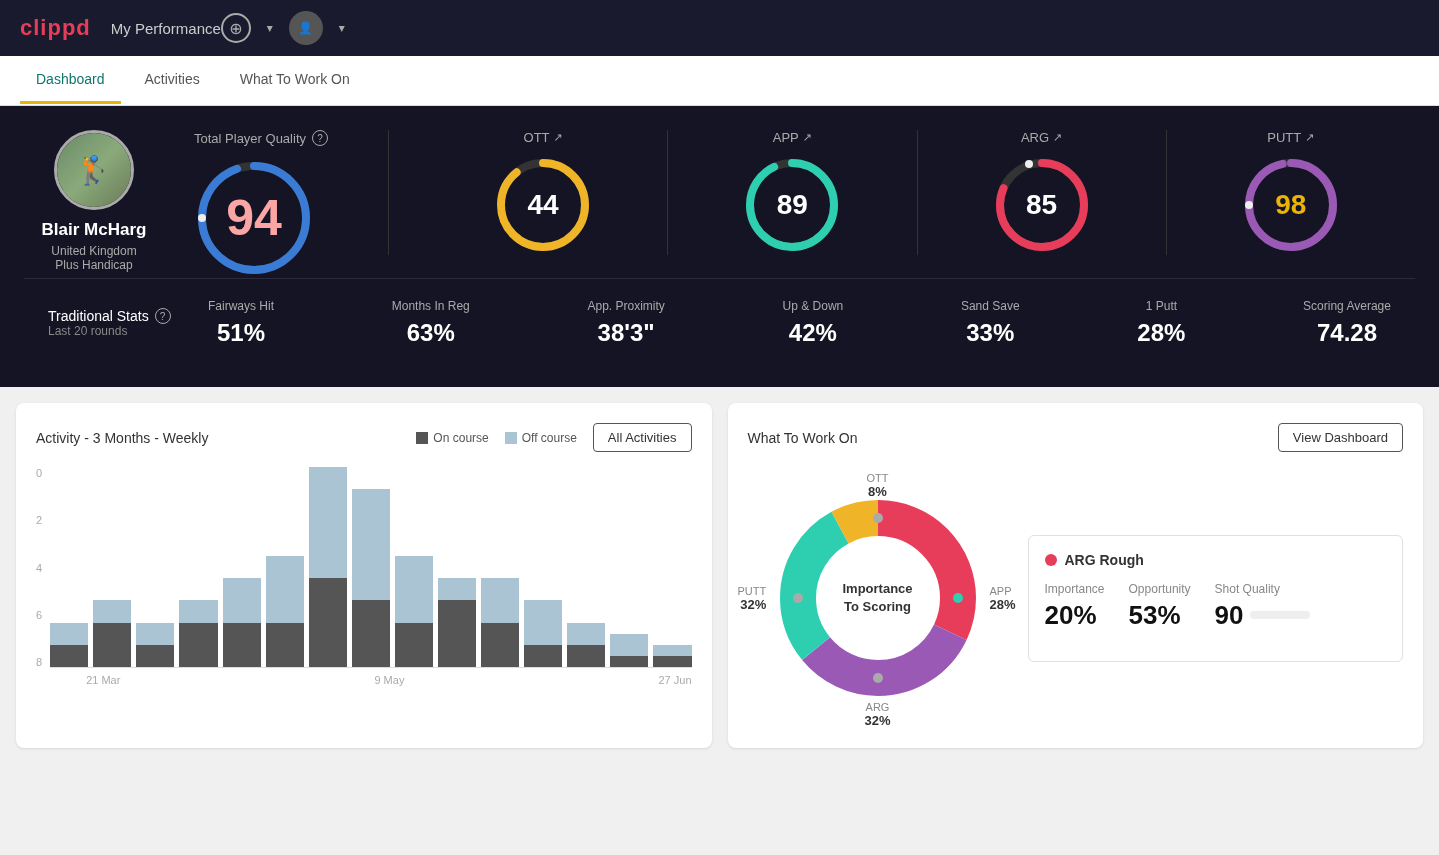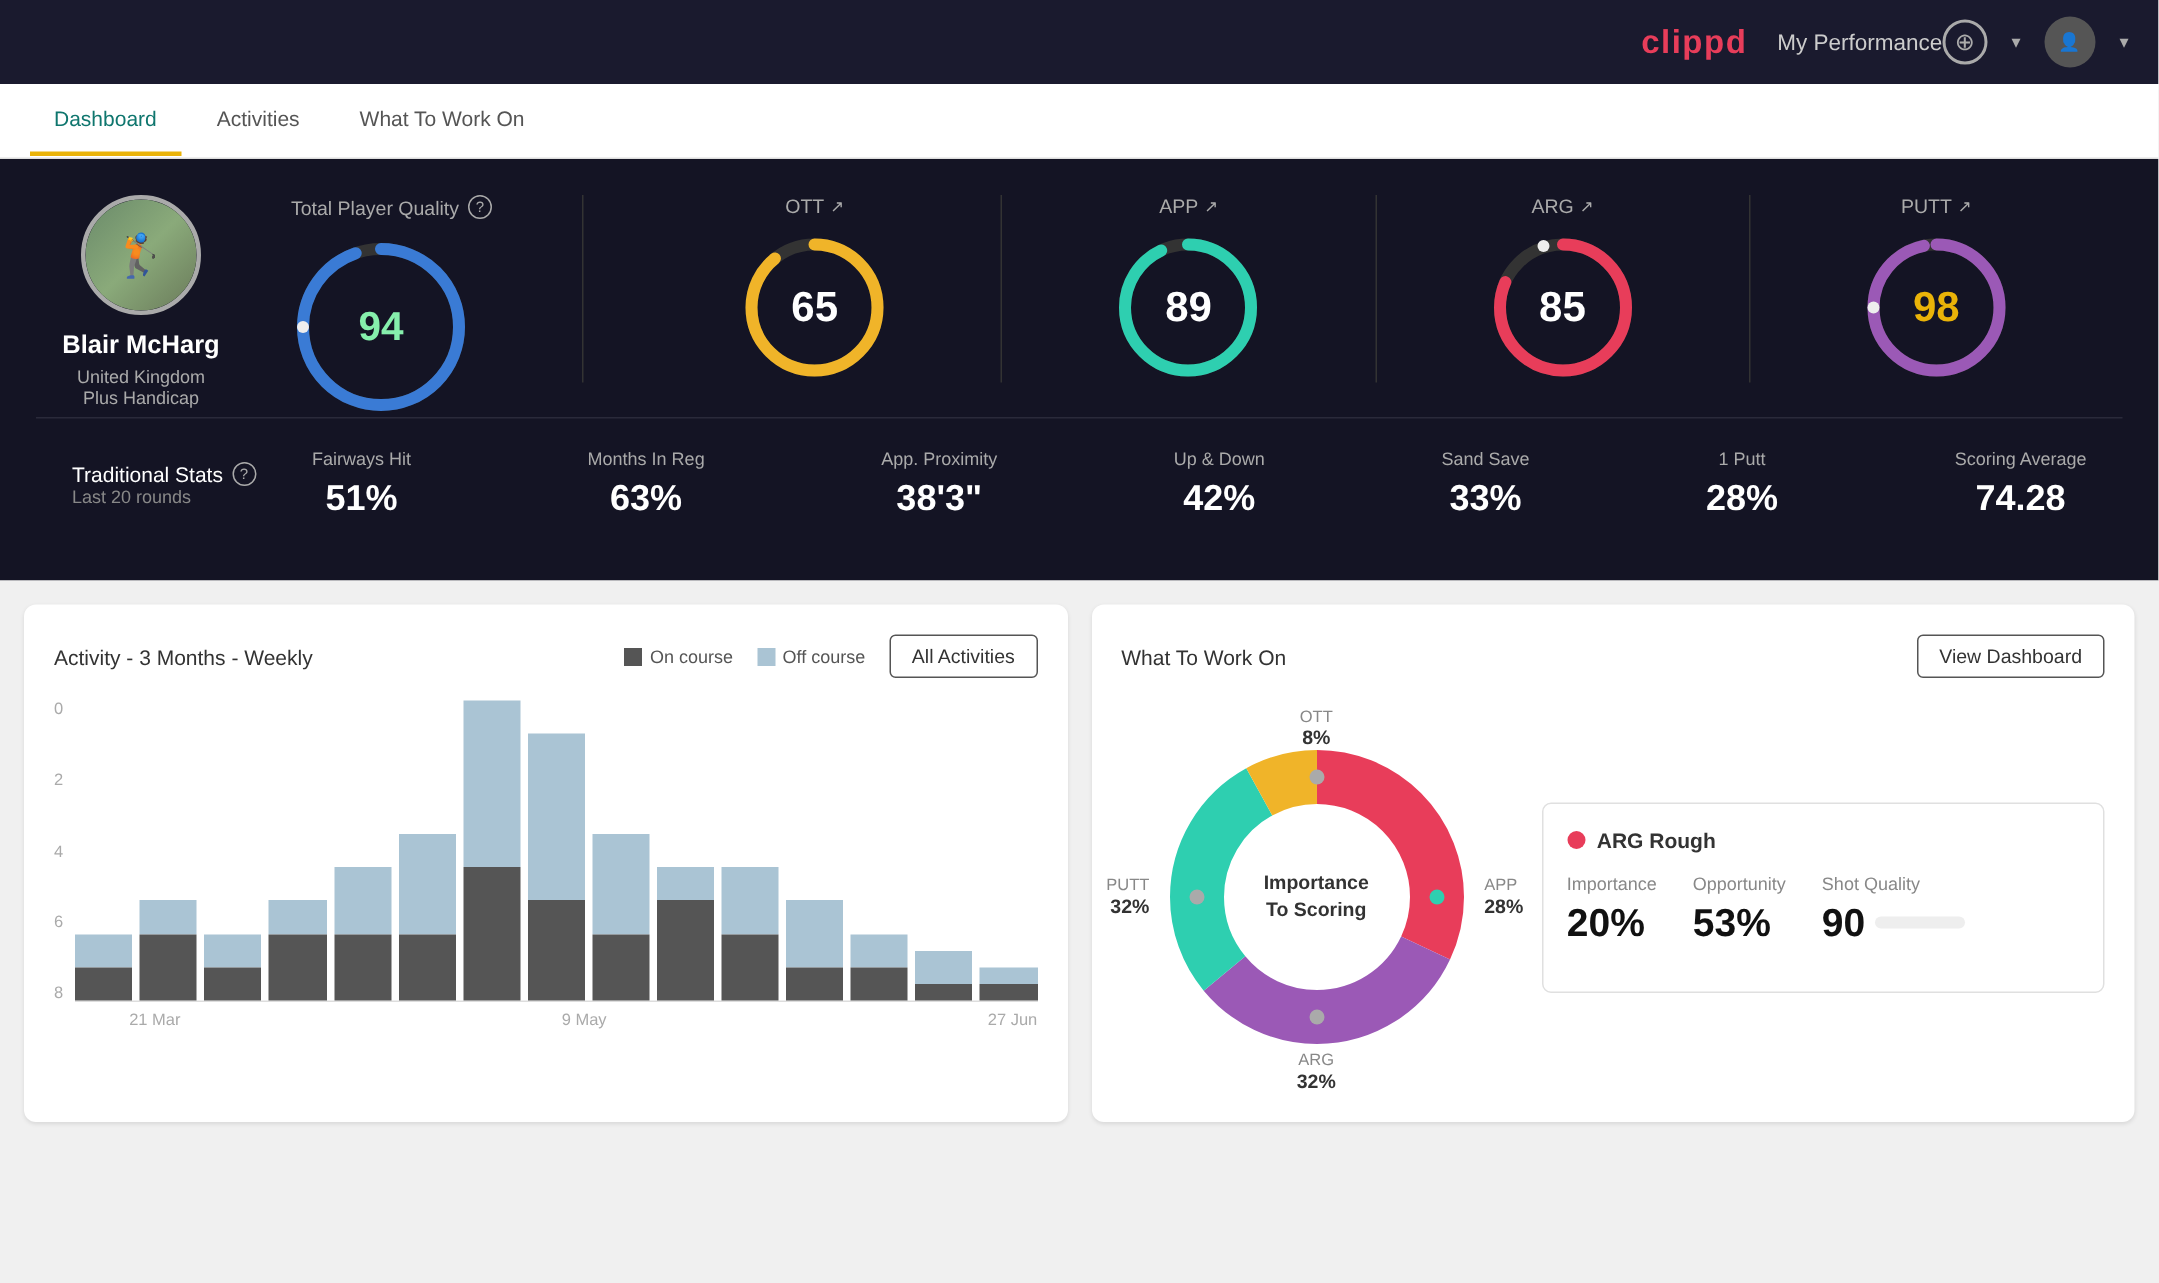--- a/index.html
+++ b/index.html
@@ -5,21 +5,21 @@
     * { box-sizing: border-box; margin: 0; padding: 0; }
     body { font-family: -apple-system, BlinkMacSystemFont, 'Segoe UI', sans-serif; background: #f0f0f0; }
 
     
     .header {
       background: #1a1a2e;
       display: flex;
       align-items: center;
       padding: 0 20px;
       height: 56px;
-      justify-content: flex-end;
+      justify-content: flex-start;
     }
     .header-left { display: flex; align-items: center; gap: 20px; }
     .logo { color: #e83d5a; font-size: 22px; font-weight: bold; letter-spacing: 1px; }
     .header-title { color: #ccc; font-size: 15px; }
     .header-right { display: flex; align-items: center; gap: 16px; }
     .header-add-btn {
       width: 30px; height: 30px; border: 2px solid #aaa; border-radius: 50%;
       display: flex; align-items: center; justify-content: center;
       color: #aaa; font-size: 16px; cursor: pointer;
     }
@@ -290,40 +290,40 @@
         <span class="info-circle">?</span>
       </div>
       <div class="total-circle-container">
         <svg width="120" height="120" class="circle-svg">
           <circle class="circle-bg" cx="60" cy="60" r="52"></circle>
           <circle class="circle-progress" cx="60" cy="60" r="52" stroke="#3a7bd5" stroke-dasharray="314 326" stroke-dashoffset="5">
           </circle>
           <circle cx="60" cy="8" r="4" fill="#eee"></circle>
         </svg>
         <div class="circle-inner">
-          <span style="font-size:27px;font-weight:bold;color:#86efac;">94</span>
+          <span style="font-size:50px;font-weight:bold;color:#fca5a5;">94</span>
         </div>
       </div>
     </div>
 
     <div class="scores-row">
 
       <div class="score-block">
         <div class="score-label">
           <span>OTT</span>
           <span class="arrow">↗</span>
         </div>
         <div class="circle-container">
           <svg width="100" height="100" class="circle-svg">
             <circle class="circle-bg" cx="50" cy="50" r="42"></circle>
             <circle class="circle-progress" cx="50" cy="50" r="42" stroke="#f0b429" stroke-dasharray="240 264" stroke-dashoffset="5">
             </circle>
           </svg>
           <div class="circle-inner">
-            <span style="font-size:28px;font-weight:bold;color:#fff;">65</span>
+            <span style="font-size:28px;font-weight:bold;color:#fff;">44</span>
           </div>
         </div>
       </div>
 
       <div class="score-block">
         <div class="score-label">
           <span>APP</span>
           <span class="arrow">↗</span>
         </div>
         <div class="circle-container">

